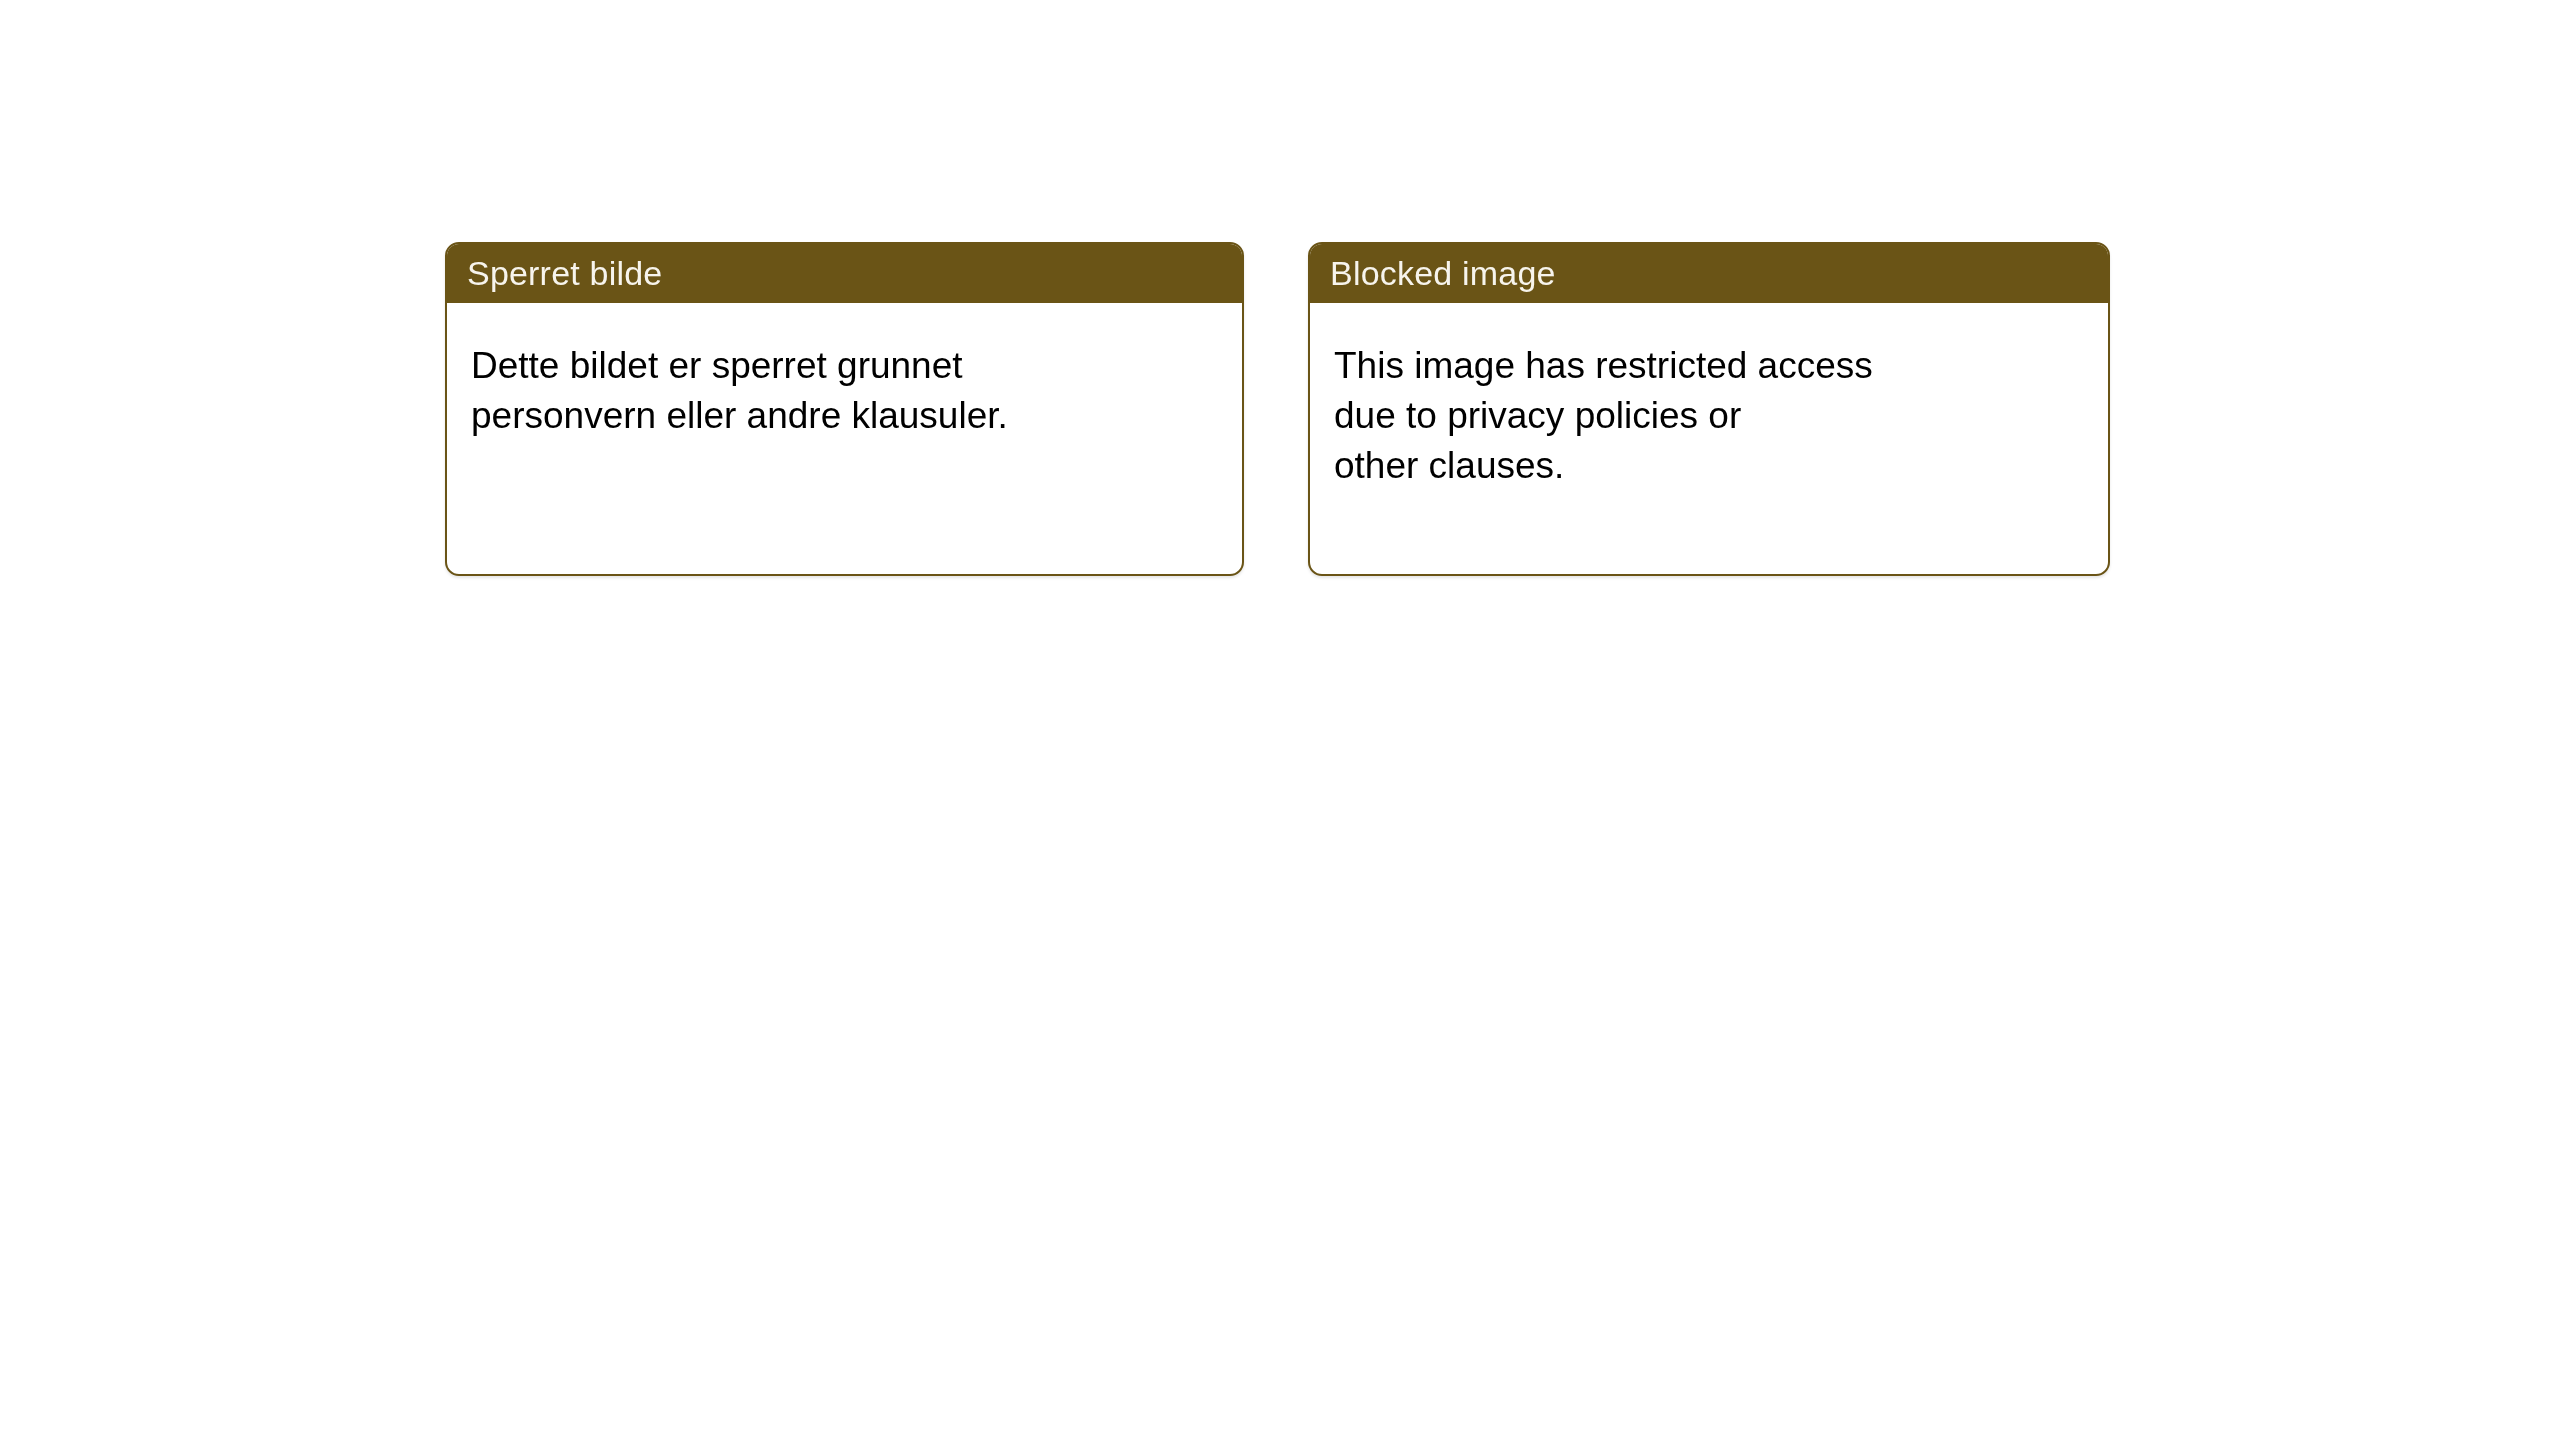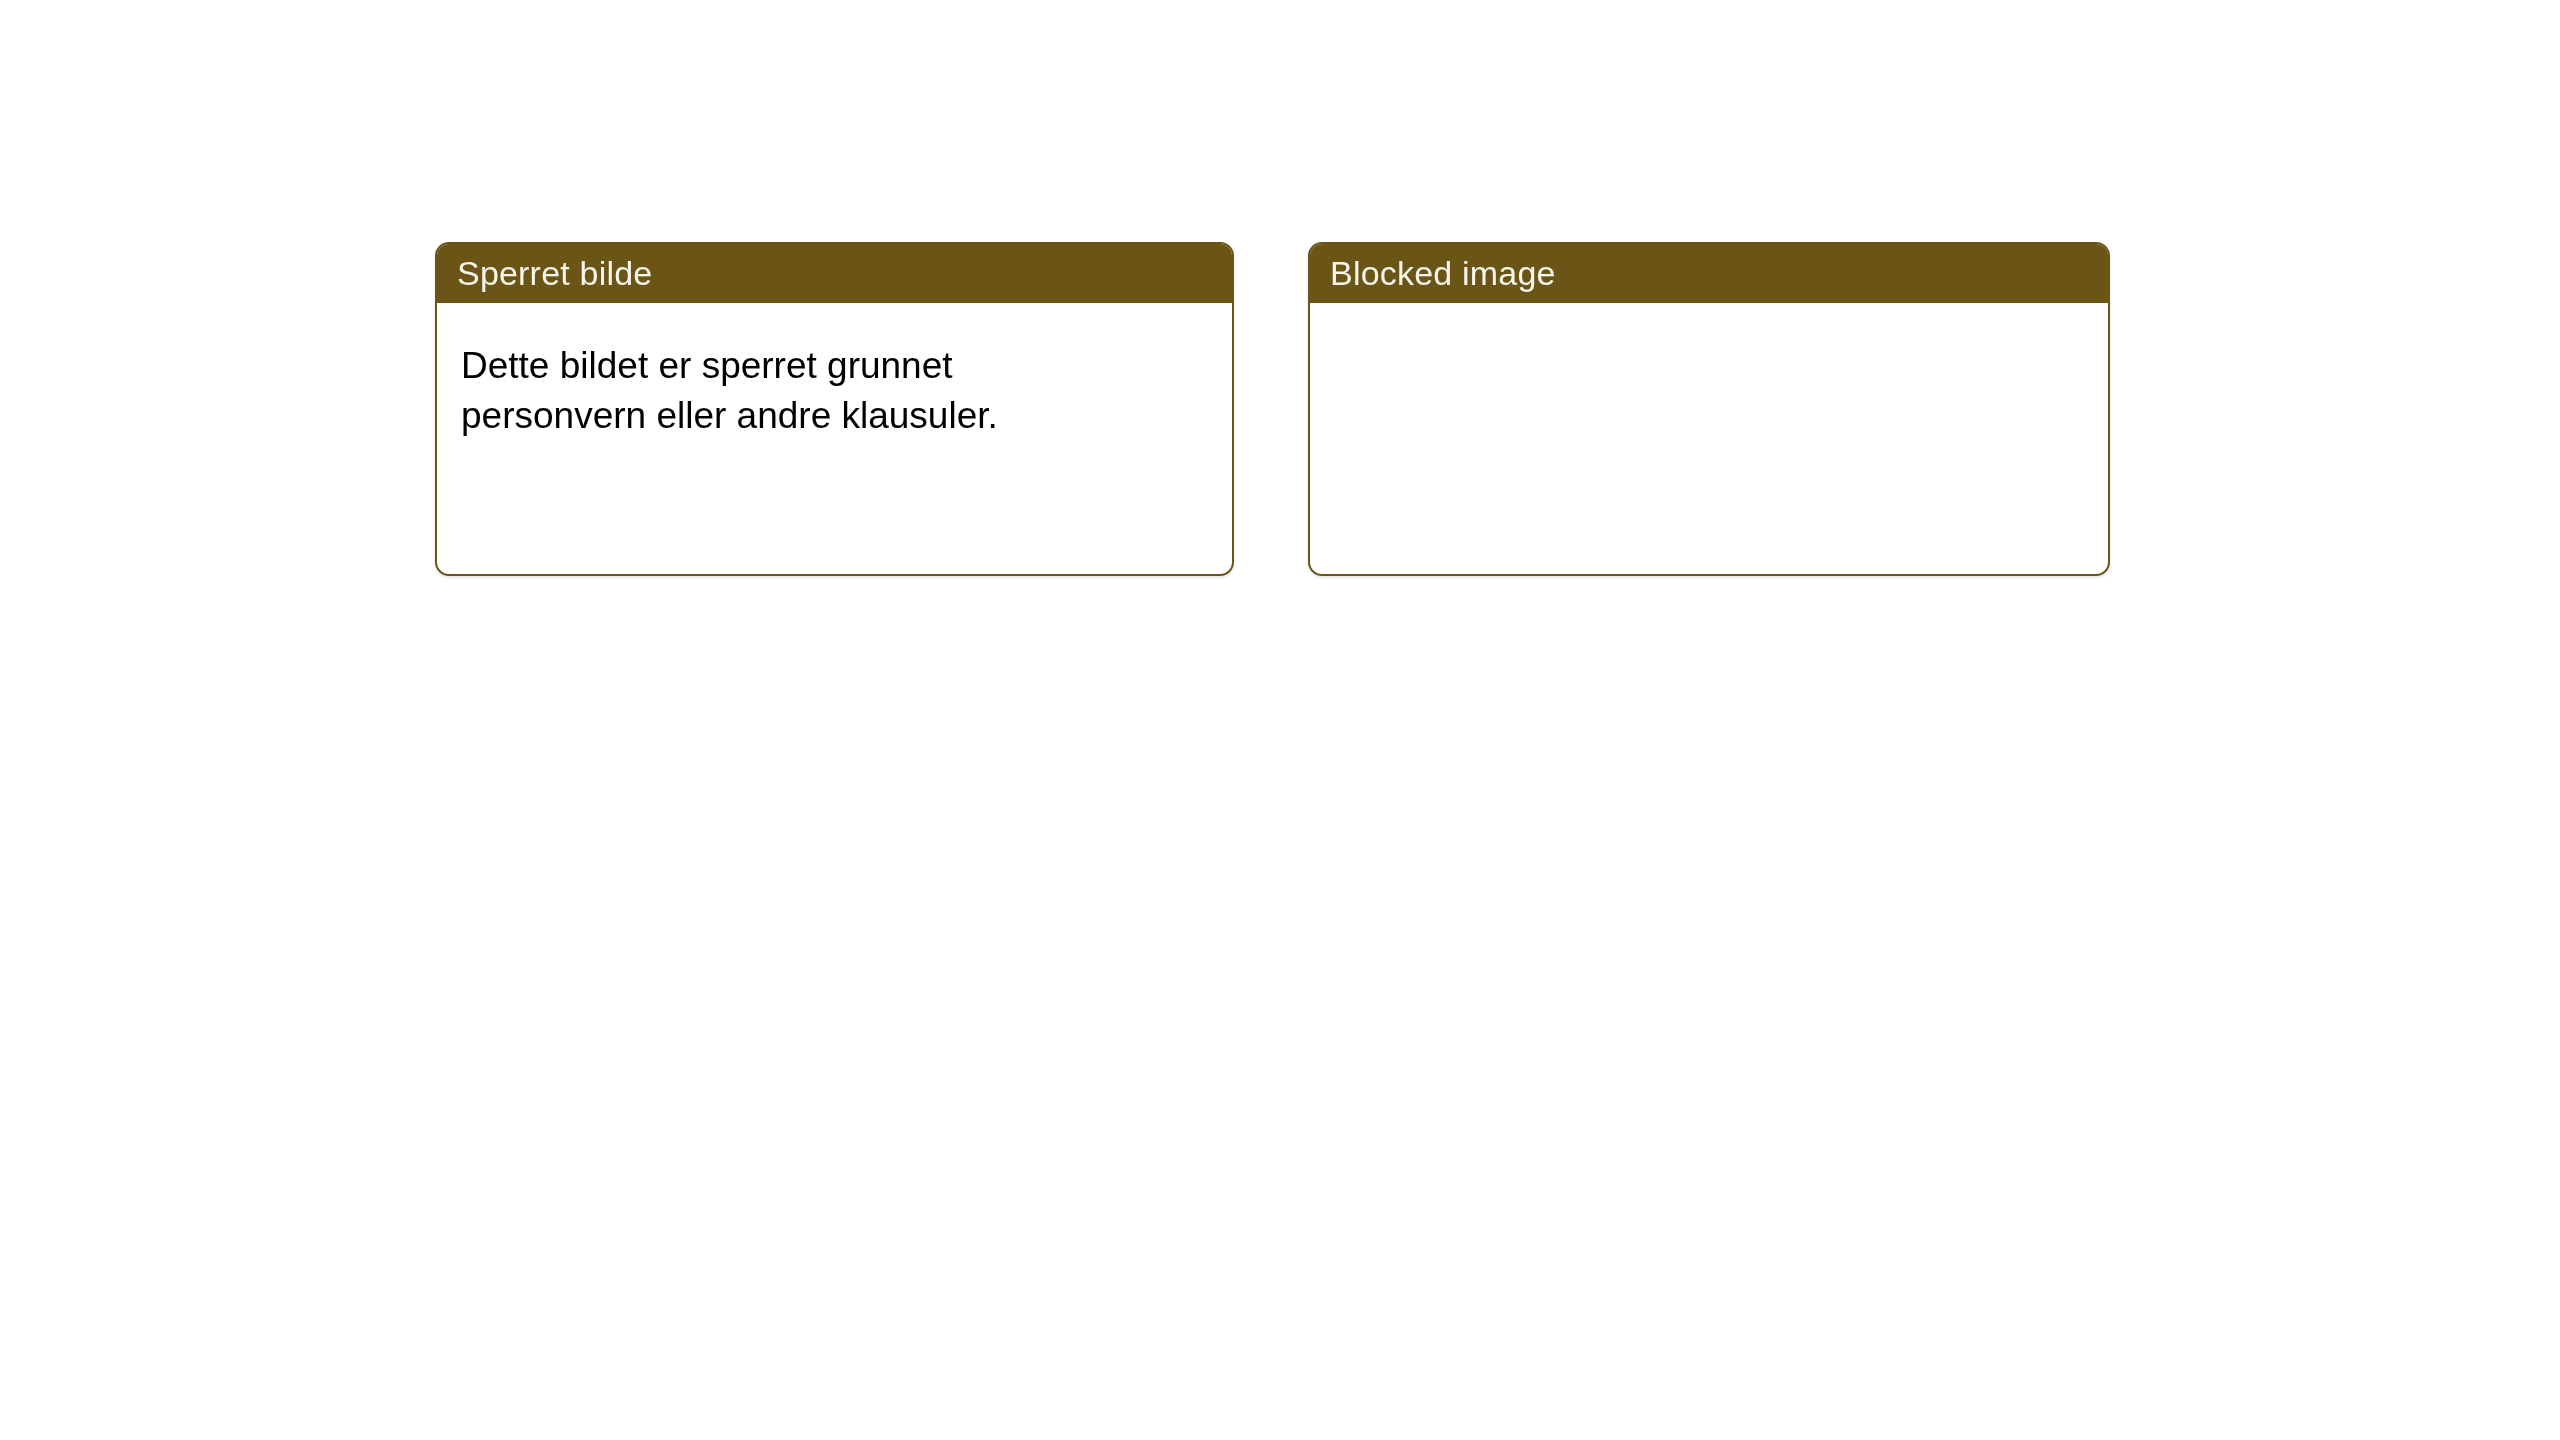--- a/index.html
+++ b/index.html
@@ -24,21 +24,21 @@
     top: 242px;
     height: 334px;
     background: #ffffff;
     border: 2px solid #6a5416;
     border-radius: 14px;
     overflow: hidden;
     box-shadow: 0 2px 3px rgba(0,0,0,0.10);
   }
 
   .card.card-no {
-    left: 435px;
+    left: 445px;
     width: 799px;
   }
 
   .card.card-en {
     left: 1308px;
     width: 802px;
   }
 
   .card-header {
     height: 59px;
@@ -80,15 +80,20 @@
     <div class="card-body">
       <div class="card-message">Dette bildet er sperret grunnet
 personvern eller andre klausuler.</div>
     </div>
   </div>
 
   <div class="card card-en">
     <div class="card-header">
       <span class="card-title">Blocked image</span>
     </div>
+    <div class="card-body">
+      <div class="card-message">This image has restricted access
+due to privacy policies or
+other clauses.</div>
+    </div>
   </div>
 
 </div>
 
 </body></html>

